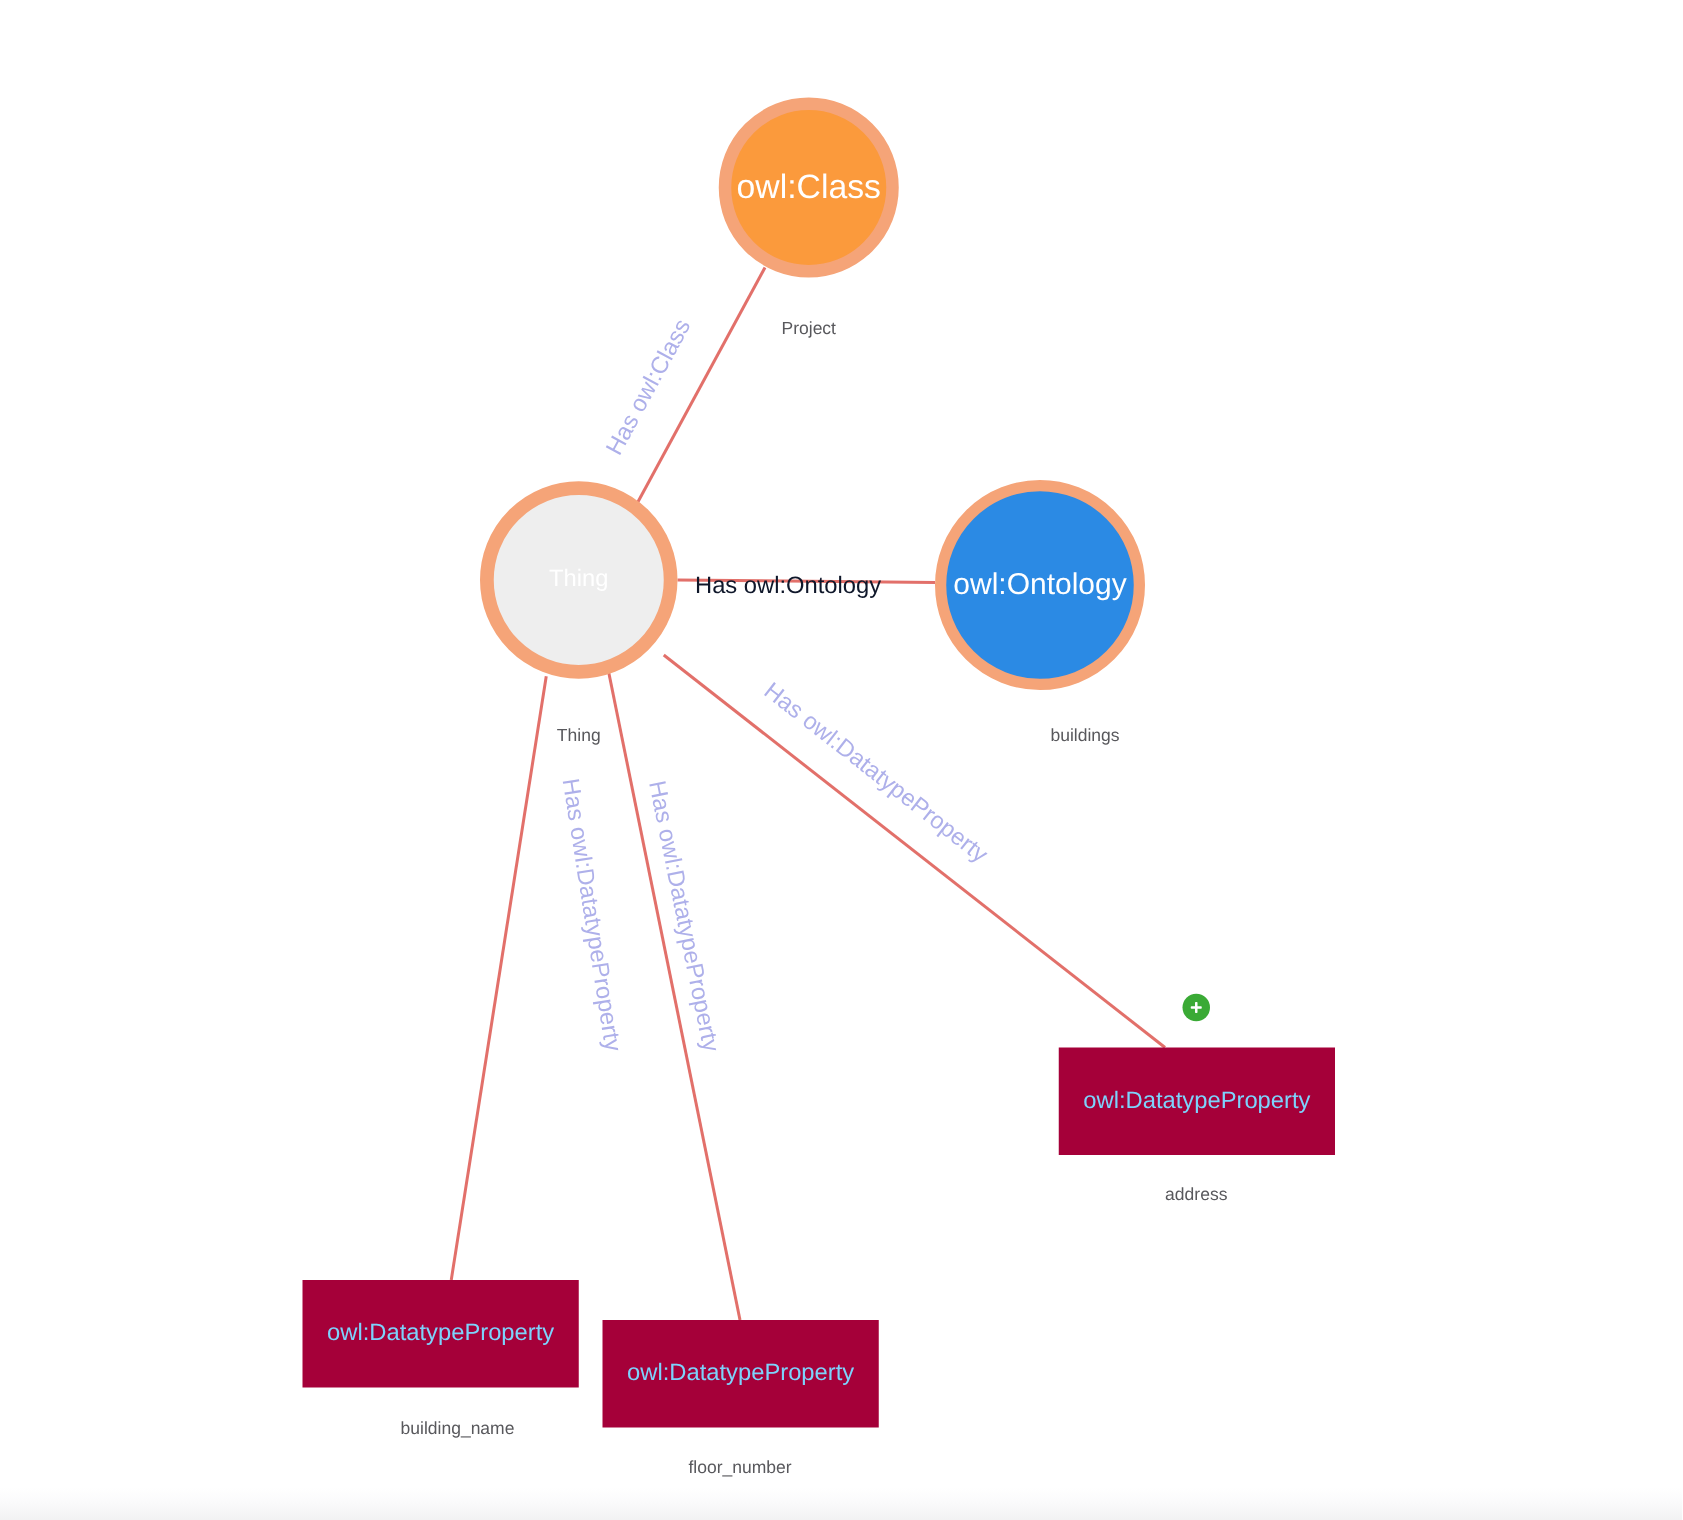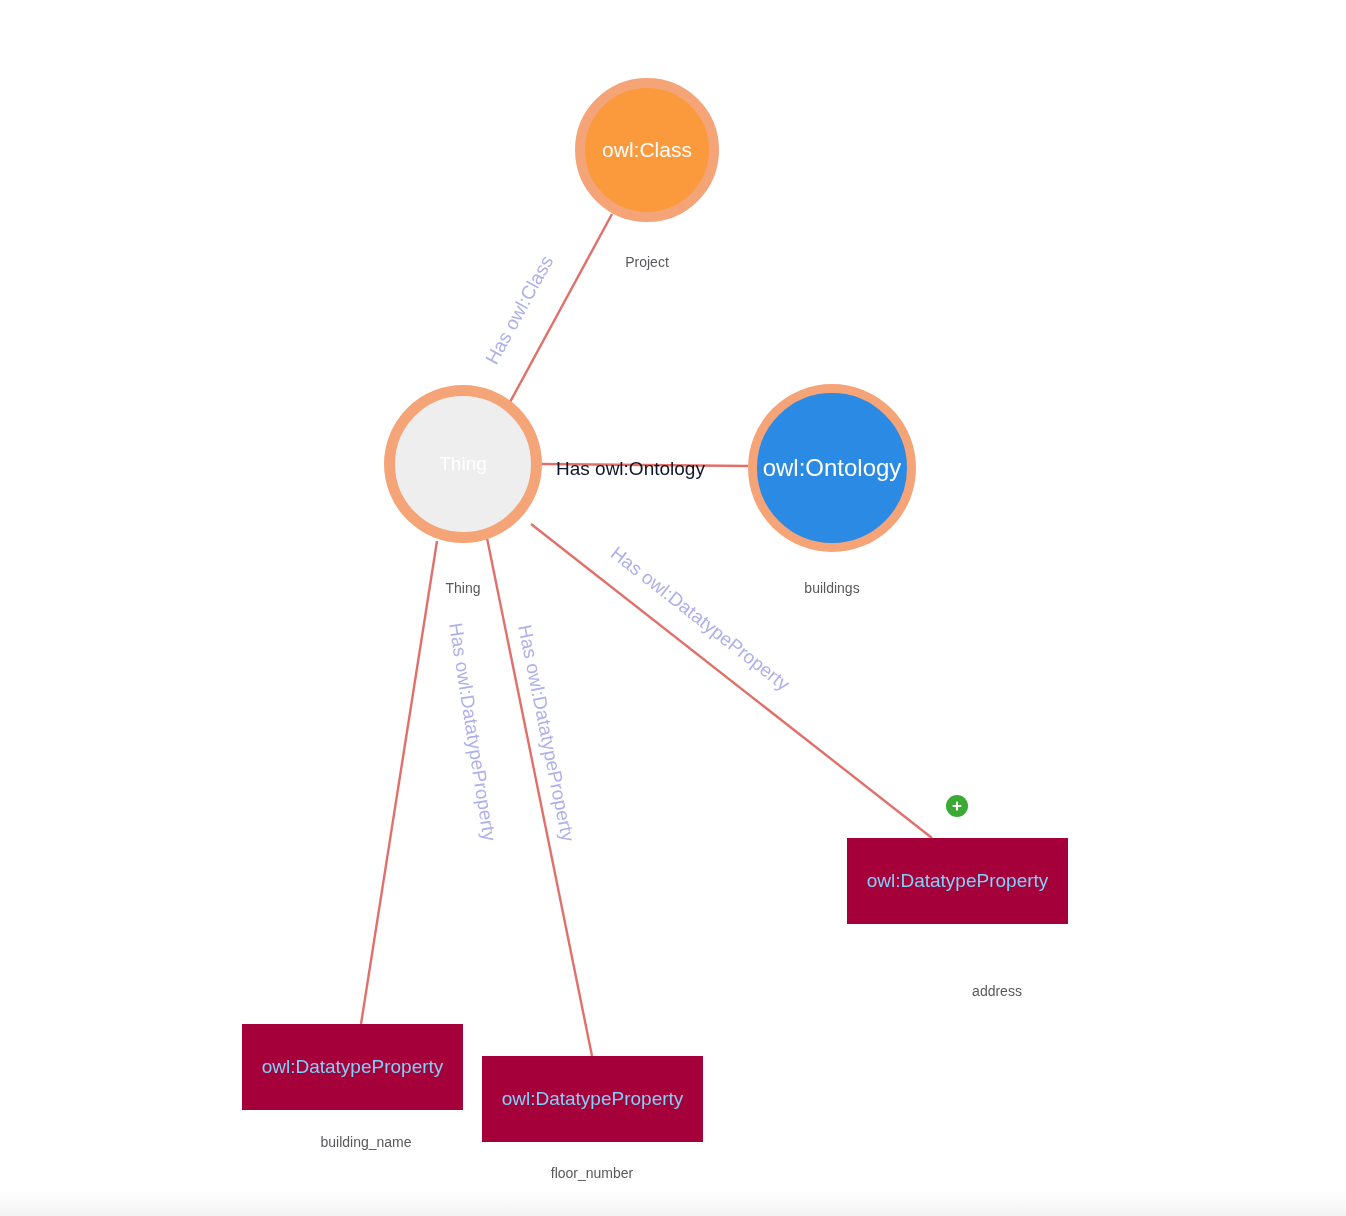--- a/index.html
+++ b/index.html
@@ -107,36 +107,36 @@
 
   <svg id="edges" viewBox="0 0 1346 1216" xmlns="http://www.w3.org/2000/svg">
       <line x1="509" y1="404" x2="612" y2="214" stroke="#e2706a" stroke-width="2.4"></line>
       <line x1="542" y1="464" x2="748" y2="466" stroke="#e2706a" stroke-width="2.4"></line>
       <line x1="531" y1="524" x2="932" y2="838" stroke="#e2706a" stroke-width="2.4"></line>
       <line x1="437" y1="541" x2="361" y2="1024" stroke="#e2706a" stroke-width="2.4"></line>
       <line x1="487" y1="538" x2="592" y2="1056" stroke="#e2706a" stroke-width="2.4"></line>
     </svg>
 
   <div id="nodes-layer">
-      <div class="node-circle" style="left: 575px; top: 78px; width: 144px; height: 144px; background: rgb(251, 154, 60); border: 10px solid rgb(245, 164, 120); font-size: 21px;">
+      <div class="node-circle" style="left: 575px; top: 78px; width: 144px; height: 144px; background: rgb(251, 154, 60); border: 10px solid rgb(245, 164, 120); font-size: 27px;">
         <span>owl:Class</span>
       </div>
       <div class="node-caption" style="left: 647px; top: 254px; width: auto; text-align: center; transform: translateX(-50%); margin-left: 0px;">Project</div>
       <div class="node-circle" style="left: 384px; top: 385px; width: 158px; height: 158px; background: rgb(238, 238, 238); border: 11px solid rgb(245, 164, 120); font-size: 19px; color: rgb(255, 255, 255);">
         <span>Thing</span>
       </div>
       <div class="node-caption" style="left: 463px; top: 580px; width: auto; text-align: center; transform: translateX(-50%); margin-left: 0px;">Thing</div>
       <div class="node-circle" style="left: 748px; top: 384px; width: 168px; height: 168px; background: rgb(43, 138, 228); border: 9px solid rgb(245, 164, 120); font-size: 24px;">
         <span>owl:Ontology</span>
       </div>
-      <div class="node-caption" style="left: 832px; top: 580px; width: auto; text-align: center; transform: translateX(-50%); margin-left: 0px;">buildings</div>
+      <div class="node-caption" style="left: 868px; top: 580px; width: auto; text-align: center; transform: translateX(-50%); margin-left: 0px;">buildings</div>
       <div class="node-rect" style="left: 847px; top: 838px; width: 221px; height: 86px; background: rgb(165, 0, 57); font-size: 19px;">
         <span>owl:DatatypeProperty</span>
       </div>
-      <div class="node-caption" style="left: 997px; top: 947px; width: auto; text-align: center; transform: translateX(-50%); margin-left: 0px; margin-top: 36px;">address</div>
+      <div class="node-caption" style="left: 957px; top: 947px; width: auto; text-align: center; transform: translateX(-50%); margin-left: 0px;">address</div>
       <div class="node-rect" style="left: 242px; top: 1024px; width: 221px; height: 86px; background: rgb(165, 0, 57); font-size: 19px;">
         <span>owl:DatatypeProperty</span>
       </div>
       <div class="node-caption" style="left: 352px; top: 1134px; width: auto; text-align: center; transform: translateX(-50%); margin-left: 14px;">building_name</div>
       <div class="node-rect" style="left: 482px; top: 1056px; width: 221px; height: 86px; background: rgb(165, 0, 57); font-size: 19px;">
         <span>owl:DatatypeProperty</span>
       </div>
       <div class="node-caption" style="left: 592px; top: 1165px; width: auto; text-align: center; transform: translateX(-50%); margin-left: 0px;">floor_number</div>
     </div>
   <div id="labels-layer">

